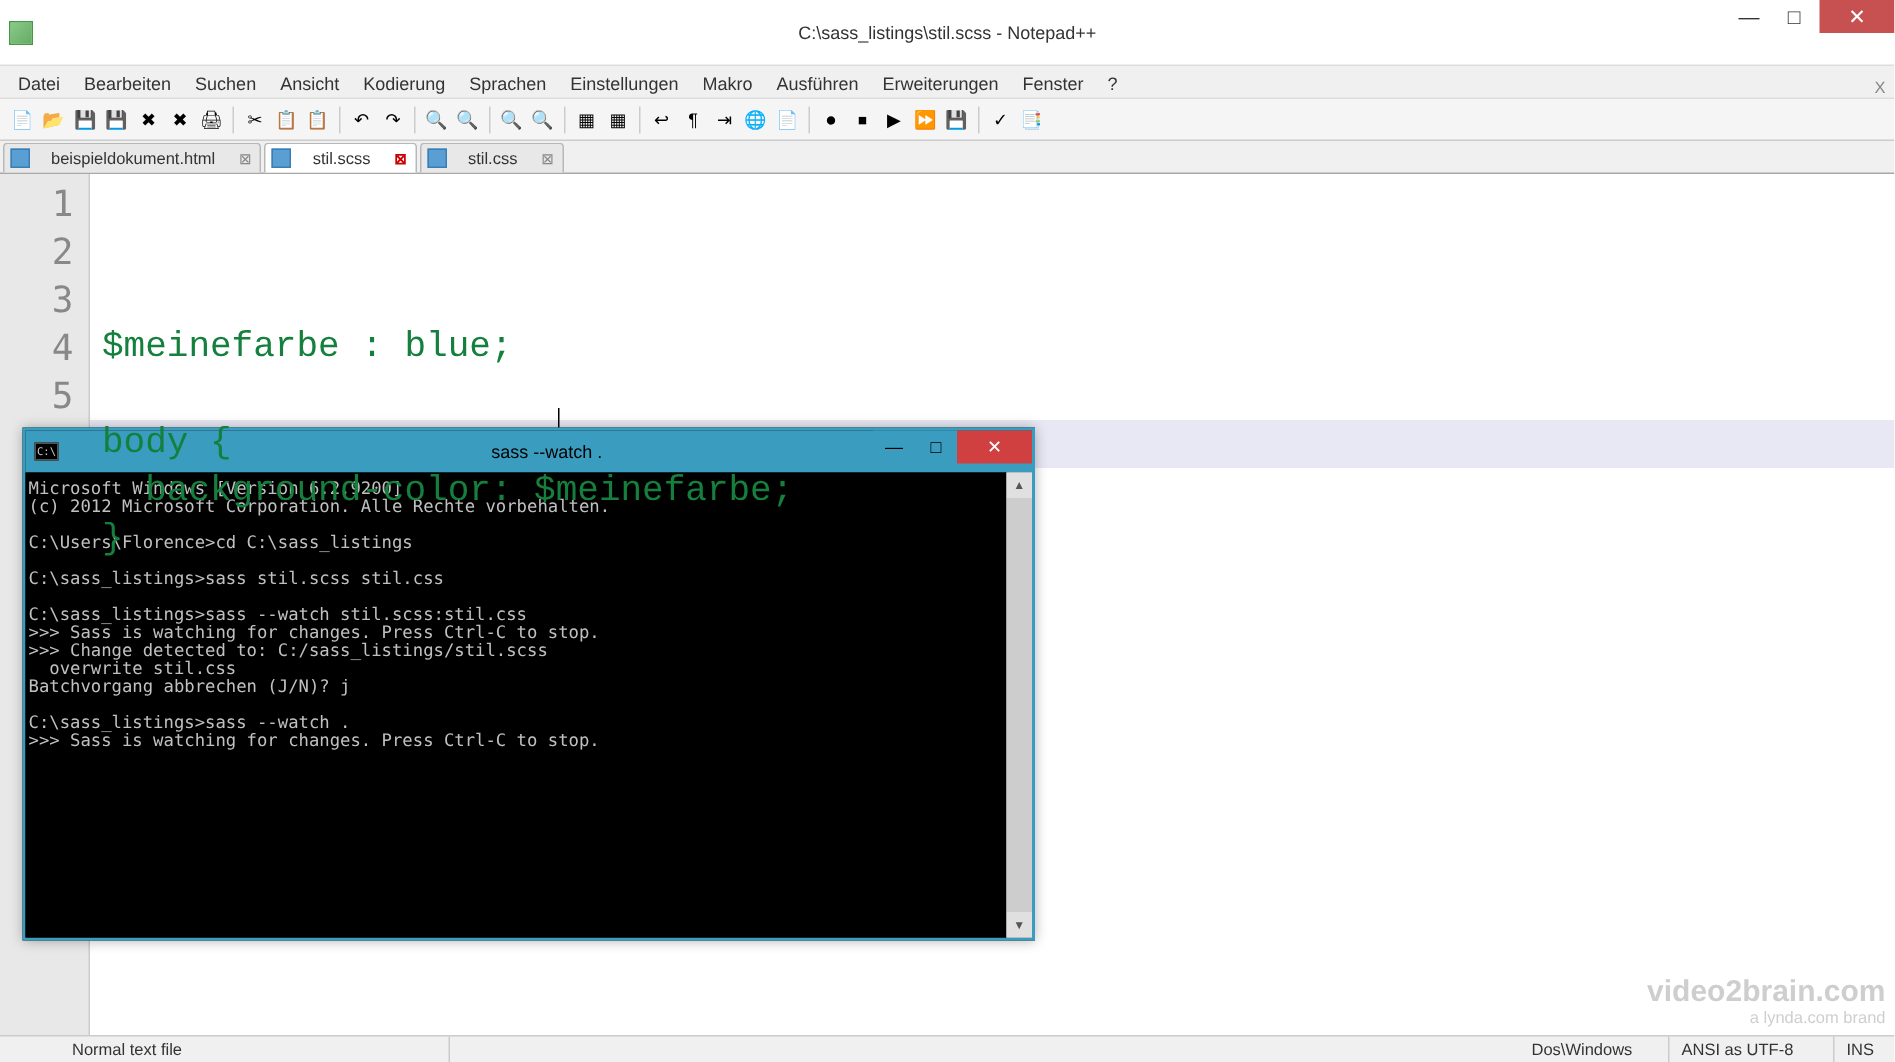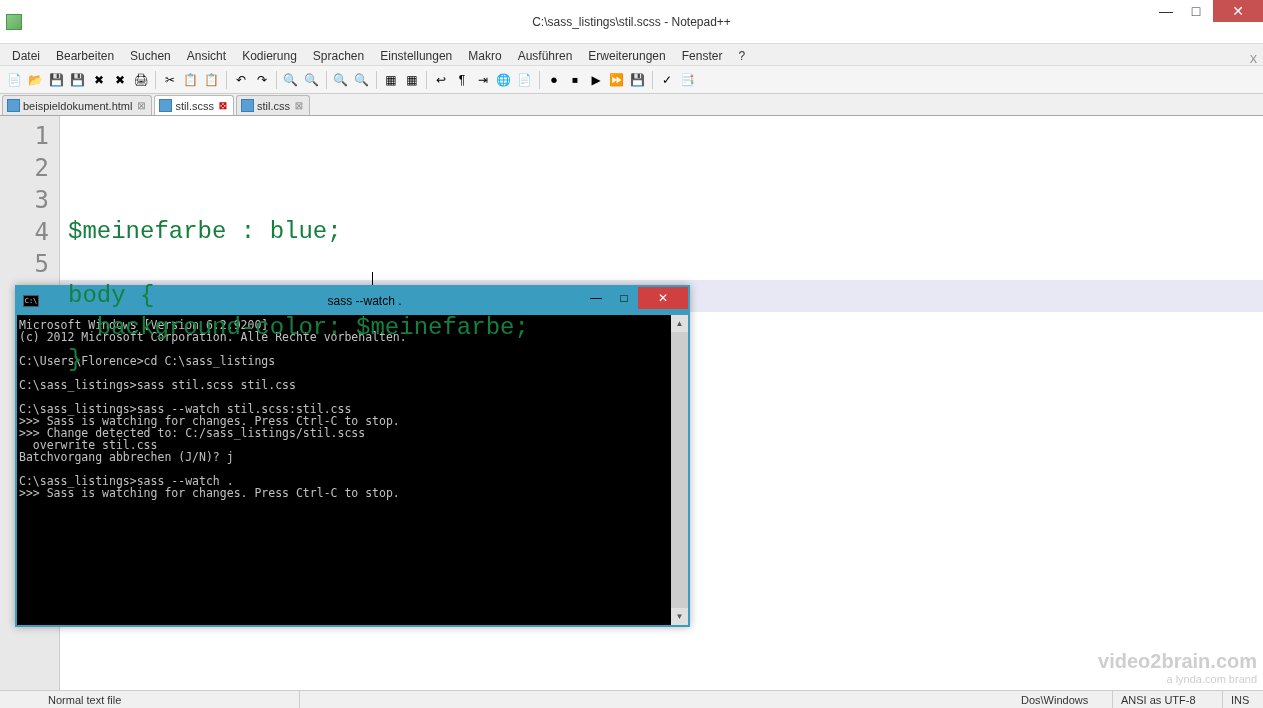--- a/index.html
+++ b/index.html
@@ -19,21 +19,21 @@
 .menubar .menu-item { padding: 2px 8px; cursor: default; }
 .menubar .menu-x { position: absolute; right: 6px; color: #888; font-size: 11px; }
 
 
 .toolbar { height: 28px; background: #f5f5f5; display: flex; align-items: center; padding: 0 6px; gap: 3px; border-bottom: 1px solid #ccc; }
 .tb-btn { width: 18px; height: 18px; display: inline-flex; align-items: center; justify-content: center; font-size: 12px; }
 .tb-sep { width: 1px; height: 18px; background: #ccc; margin: 0 2px; }
 
 
 .tabbar { height: 22px; background: #f0f0f0; display: flex; align-items: flex-end; padding: 0 2px; border-bottom: 1px solid #a8a8a8; }
-.tab { height: 20px; background: #e8e8e8; border: 1px solid #b8b8b8; border-bottom: none; border-radius: 3px 3px 0 0; display: flex; align-items: center; padding: 0 4px; margin-right: 2px; font-size: 11px; color: #333; gap: 3px; }
+.tab { height: 20px; background: #e8e8e8; border: 1px solid #b8b8b8; border-bottom: none; border-radius: 3px 3px 0 0; display: flex; align-items: center; padding: 0 4px; margin-right: 2px; font-size: 11px; color: #333; gap: 14px; }
 .tab.active { background: #fff; }
 .tab .file-icon { width: 13px; height: 13px; background: #5a9fd4; border: 1px solid #3a7fb4; display: inline-block; }
 .tab .tab-close { width: 12px; height: 12px; font-size: 10px; color: #888; display: inline-flex; align-items: center; justify-content: center; }
 .tab.active .tab-close { color: #c00; font-weight: bold; }
 
 
 .editor { display: flex; height: calc(100% - 28px - 22px - 28px - 22px - 18px); background: #fff; position: relative; }
 .gutter { width: 60px; background: #e8e8e8; border-right: 1px solid #ccc; text-align: right; padding: 4px 10px 0 0; font-family: Consolas, monospace; font-size: 24px; color: #888; line-height: 32px; }
 .code { flex: 1; padding: 4px 8px 0 8px; font-family: Consolas, "Courier New", monospace; font-size: 24px; color: #15803d; line-height: 32px; white-space: pre; position: relative; }
 .code .highlight-line { position: absolute; left: 0; right: 0; height: 32px; background: #e8e8f4; z-index: 0; }

